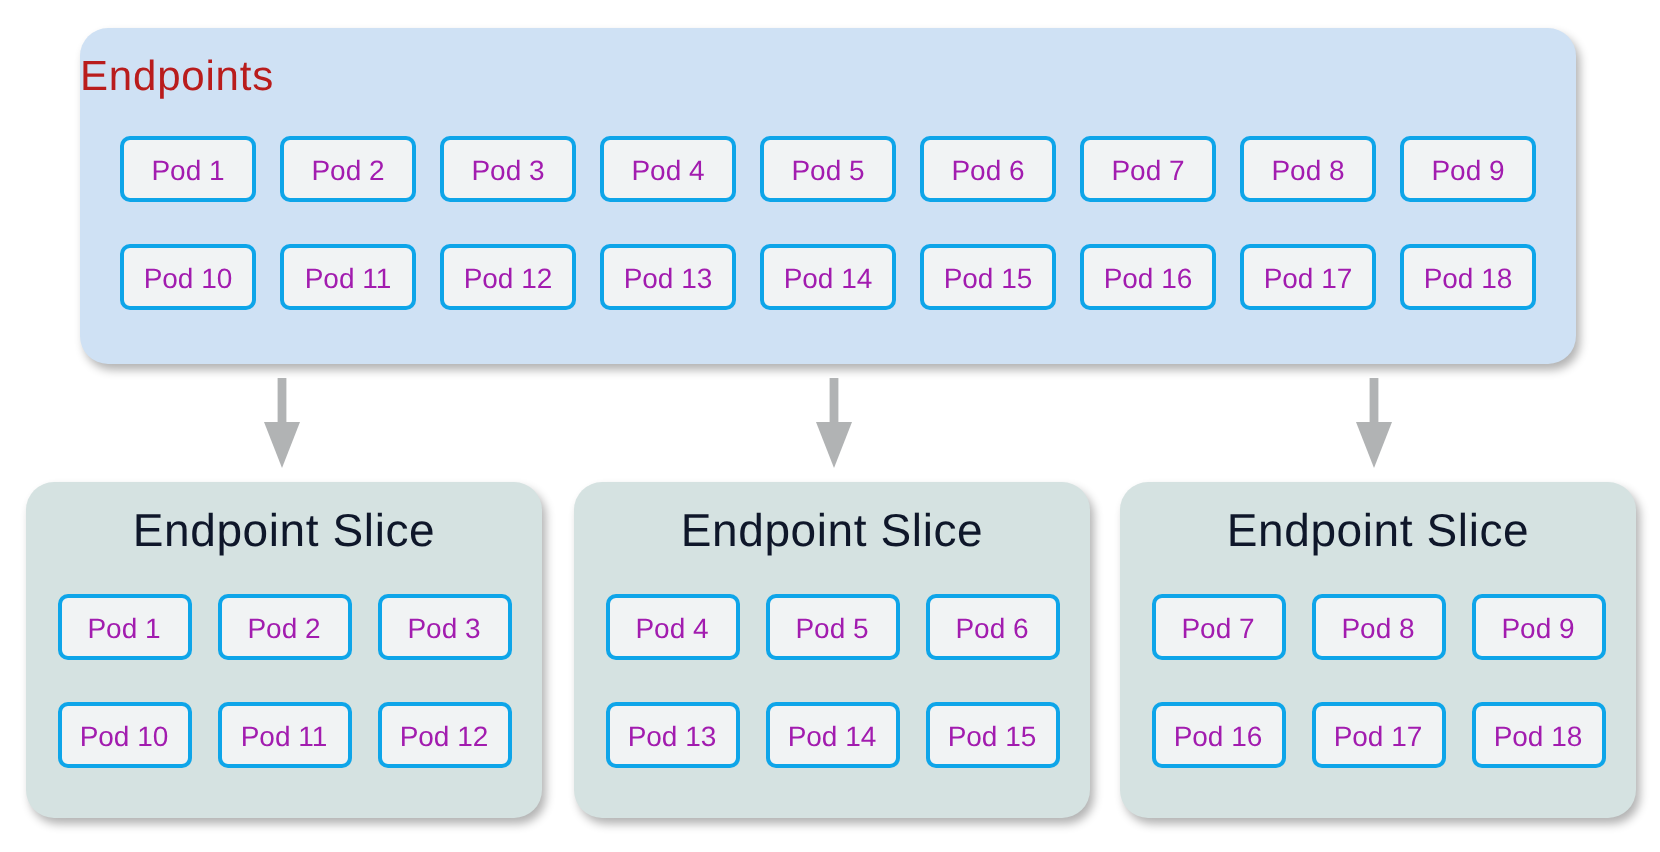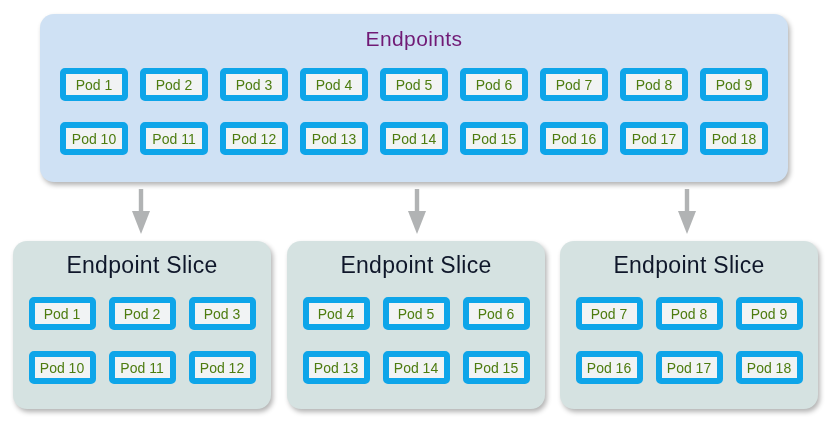--- a/index.html
+++ b/index.html
@@ -25,48 +25,47 @@
     background: #cfe1f4;
     border-radius: 14px;
     box-shadow: 2px 3px 5px rgba(0,0,0,0.30);
     box-sizing: border-box;
   }
   .endpoints-title {
     position: absolute;
     top: 13px;
     left: 0;
     width: 100%;
-    text-align: center;
     font-size: 21px;
     font-weight: 500;
     letter-spacing: 0.4px;
-    color: #701a75;
+    color: #b91c1c;
   }
   .pod-row {
     position: absolute;
     left: 0;
     width: 100%;
     display: flex;
     justify-content: center;
     gap: 12px;
   }
   .endpoints-box .row-1 { top: 54px; }
   .endpoints-box .row-2 { top: 108px; }
   .pod {
     width: 68px;
     height: 33px;
     background: #f1f3f4;
-    border: 6px solid #0ea5e9;
+    border: 2px solid #0ea5e9;
     border-radius: 5px;
     box-sizing: border-box;
     display: flex;
     align-items: center;
     justify-content: center;
     font-size: 14px;
-    color: #4d7c0f;
+    color: #a21caf;
     white-space: nowrap;
   }
   
   .arrow {
     position: absolute;
     top: 189px;
     width: 20px;
     height: 45px;
   }
   .arrow-1 { left: 131px; }

